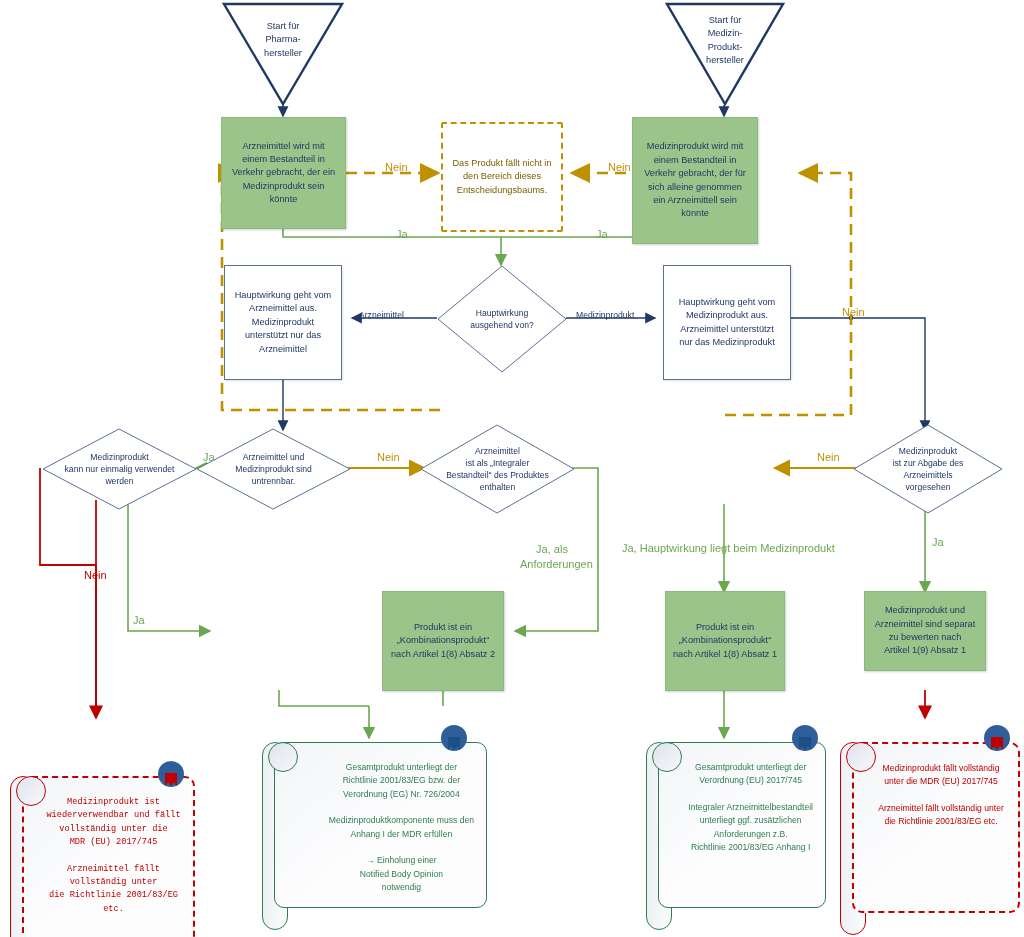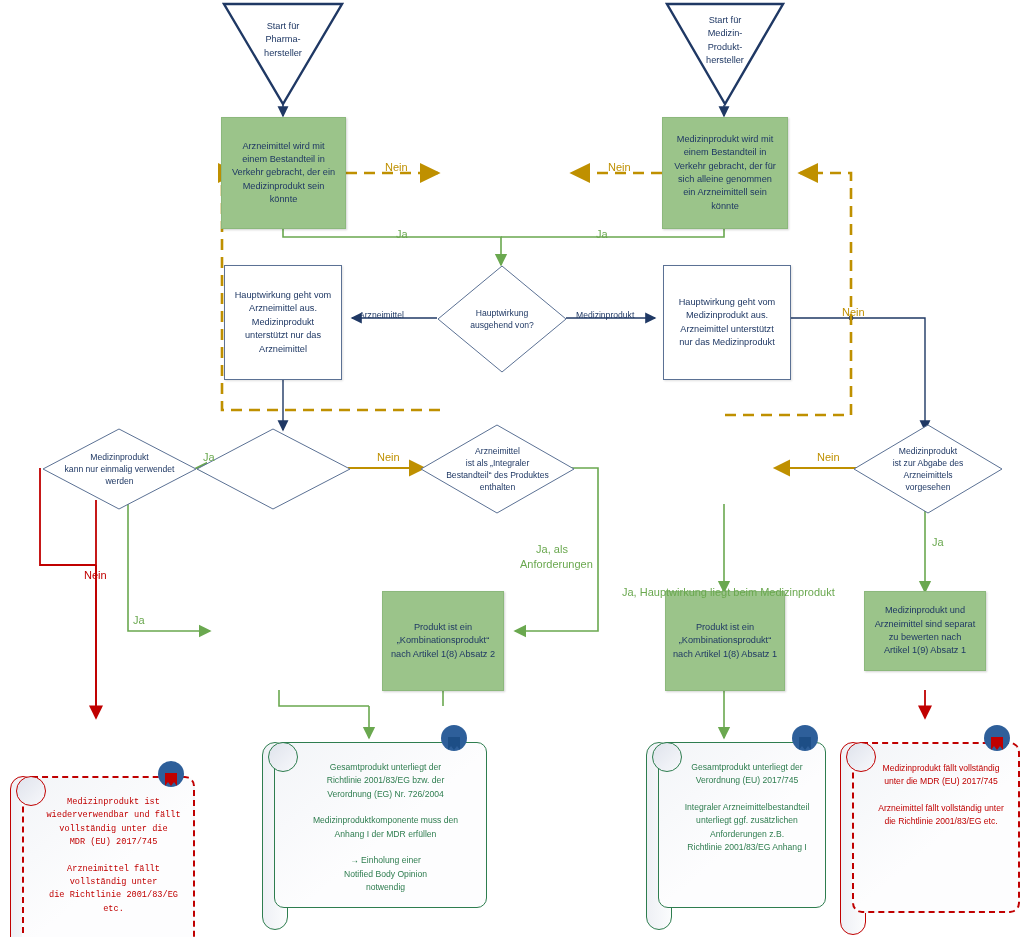--- a/index.html
+++ b/index.html
@@ -103,21 +103,21 @@
     right:2px;
     bottom:22px;
     background:linear-gradient(140deg,#f3f5f8 0%,#fdfdfe 55%);
     border-radius:10px;
     box-sizing:border-box;
     display:flex;
     align-items:flex-start;
     justify-content:center;
   }
   .doc.red .docbody{border:2px dashed #c00000;}
-  .doc.green .docbody{border:1.6px solid #2e7d4f;}
+  .doc.green .docbody{border:1.6px solid #2e7d4f;justify-content:flex-end;}
   .doc .curl{
     position:absolute;
     left:8px;
     top:12px;
     width:26px;
     bottom:0px;
     border-radius:13px;
     background:linear-gradient(90deg,#eef0f5,#fbfcfd);
     box-sizing:border-box;
   }
@@ -270,29 +270,34 @@
   </div>
 
   <div class="node box-green" style="left:221px;top:117px;width:125px;height:112px;">
     <span class="txt">Arzneimittel wird mit
 einem Bestandteil in
 Verkehr gebracht, der ein
 Medizinprodukt sein
 könnte</span>
   </div>
 
-  <div class="node box-green" style="left:662px;top:117px;width:126px;height:112px;">
+  <div class="node box-green" style="left:632px;top:117px;width:126px;height:127px;">
     <span class="txt">Medizinprodukt wird mit
 einem Bestandteil in
 Verkehr gebracht, der für
 sich alleine genommen
 ein Arzneimittell sein
 könnte</span>
   </div>
 
+  <div class="node box-gold" style="left:441px;top:122px;width:122px;height:110px;">
+    <span class="txt">Das Produkt fällt nicht in
+den Bereich dieses
+Entscheidungsbaums.</span>
+  </div>
 
   <div class="node box-blue" style="left:224px;top:265px;width:118px;height:115px;">
     <span class="txt">Hauptwirkung geht vom
 Arzneimittel aus.
 Medizinprodukt
 unterstützt nur das
 Arzneimittel</span>
   </div>
 
   <div class="node box-blue" style="left:663px;top:265px;width:128px;height:115px;">
@@ -316,20 +321,23 @@
     </svg>
     <div class="dia-label" style="left:0;width:100%;">Medizinprodukt
 kann nur einmalig verwendet
 werden</div>
   </div>
 
   <div class="dia-wrap" style="left:196px;top:428px;width:155px;height:82px;">
     <svg width="155" height="82">
       <polygon points="77,1 154,41 77,81 1,41" fill="#ffffff" stroke="#5b7194" stroke-width="1"></polygon>
     </svg>
+    <div class="dia-label">Arzneimittel und
+Medizinprodukt sind
+untrennbar.</div>
   </div>
 
   <div class="dia-wrap" style="left:420px;top:424px;width:155px;height:90px;">
     <svg width="155" height="90">
       <polygon points="77,1 154,45 77,89 1,45" fill="#ffffff" stroke="#5b7194" stroke-width="1"></polygon>
     </svg>
     <div class="dia-label" style="left:2%;width:96%;">Arzneimittel
 ist als „Integraler
 Bestandteil“ des Produktes
 enthalten</div>
@@ -452,16 +460,16 @@
   <div class="elabel gold" style="left:842px;top:305px;">Nein</div>
 
   <div class="elabel green" style="left:203px;top:450px;">Ja</div>
   <div class="elabel gold" style="left:377px;top:450px;">Nein</div>
   <div class="elabel gold" style="left:817px;top:450px;">Nein</div>
 
   <div class="elabel red" style="left:84px;top:568px;">Nein</div>
   <div class="elabel green" style="left:133px;top:613px;">Ja</div>
   <div class="elabel green" style="left:520px;top:542px;text-align:center;width:64px;">Ja, als
 Anforderungen</div>
-  <div class="elabel green" style="left:622px;top:541px;margin-top:44px;">Ja, Hauptwirkung liegt  beim Medizinprodukt</div>
+  <div class="elabel green" style="left:622px;top:541px;">Ja, Hauptwirkung liegt  beim Medizinprodukt</div>
   <div class="elabel green" style="left:932px;top:535px;">Ja</div>
 
 </div>
 
 </body></html>

